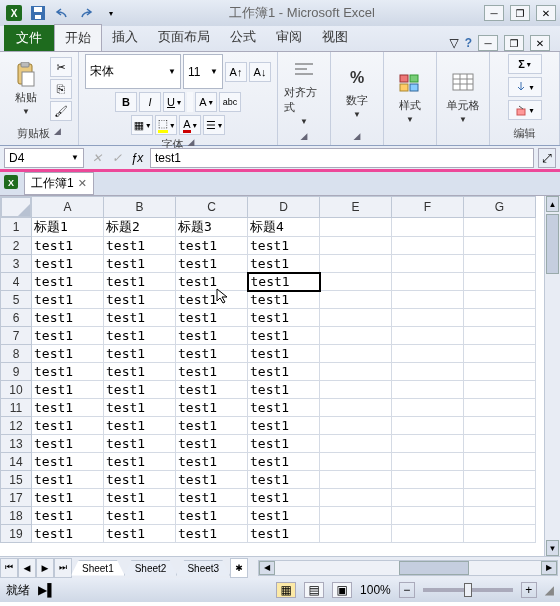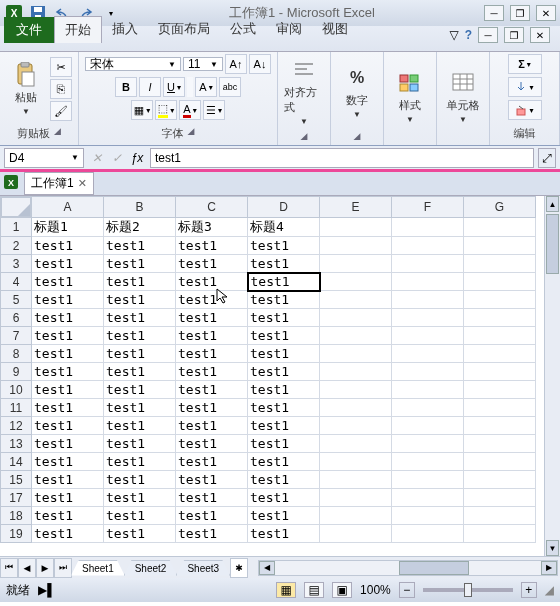--- a/index.html
+++ b/index.html
@@ -7,36 +7,36 @@
 
   
   .titlebar { height: 26px; background: linear-gradient(#e6ecf5,#cfd8e6); display: flex; align-items: center; padding: 0 4px; }
   .titlebar .qat { display: flex; gap: 4px; align-items: center; }
   .qat-btn { width: 20px; height: 20px; display: flex; align-items: center; justify-content: center; cursor: pointer; }
   .titlebar .title { flex: 1; text-align: center; color: #666; font-size: 13px; }
   .winbtns { display: flex; gap: 6px; }
   .winbtn { width: 20px; height: 16px; border: 1px solid #9aa; display: flex; align-items: center; justify-content: center; font-size: 10px; cursor: pointer; background: #f4f6fa; }
 
   
-  .tabs { height: 26px; background: linear-gradient(#e8edf6,#dfe5f0); display: flex; align-items: flex-end; padding: 8px 4px; border-bottom: 1px solid #aab; }
+  .tabs { height: 26px; background: linear-gradient(#e8edf6,#dfe5f0); display: flex; align-items: flex-end; padding: 0 4px; border-bottom: 1px solid #aab; }
   .file-tab { background: #1e6b1e; color: #fff; padding: 4px 12px; font-size: 13px; cursor: pointer; }
   .tab { padding: 4px 10px; font-size: 13px; cursor: pointer; color: #333; }
   .tab.active { background: #f2f4f8; border: 1px solid #aab; border-bottom: none; }
   .tabs .right { margin-left: auto; display: flex; align-items: center; gap: 6px; padding-right: 6px; }
 
   
   .ribbon { height: 94px; background: linear-gradient(#f4f6fa,#e8ecf4); display: flex; border-bottom: 1px solid #8ea0c0; }
   .group { border-right: 1px solid #c6cede; display: flex; flex-direction: column; justify-content: space-between; padding: 2px 6px 0; }
   .group .body { display: flex; gap: 4px; flex: 1; align-items: center; }
   .group .label { text-align: center; font-size: 11px; color: #444; padding: 2px 0 4px 0; display:flex; justify-content:center; gap:4px;}
   .big-btn { width: 40px; display: flex; flex-direction: column; align-items: center; gap: 2px; cursor: pointer; font-size: 11px; color:#333;}
   .big-ico { width: 28px; height: 26px; display:flex;align-items:center;justify-content:center; }
   .stack { display: flex; flex-direction: column; gap: 2px; }
   .row { display: flex; gap: 2px; align-items: center; }
-  .ctrl { border: 1px solid #b0b8c8; background: #fff; height: 14px; font-size: 12px; padding: 0 4px; cursor:pointer; display:flex;align-items:center;}
+  .ctrl { border: 1px solid #b0b8c8; background: #fff; height: 35px; font-size: 12px; padding: 0 4px; cursor:pointer; display:flex;align-items:center;}
   .mini { width: 22px; height: 20px; border: 1px solid #c6cede; display:flex;align-items:center;justify-content:center; cursor:pointer; font-size:11px; background:#f6f8fc;}
   .dropdown-arrow::after{content:"▾"; font-size:8px; margin-left:2px;}
 
   
   .formulabar { height: 26px; background: #e8edf6; border-bottom: 3px solid #ec4899; display:flex; align-items:center; padding:2px 4px; gap:4px;}
   .namebox { width: 80px; height: 20px; border:1px solid #aab; background:#fff; display:flex; align-items:center; padding:0 4px; font-size:12px; justify-content:space-between;}
   .fx { width:18px; text-align:center; font-style:italic;}
   .formula { flex:1; height:20px; border:1px solid #aab; background:#fff; padding:0 4px; display:flex;align-items:center;}
   .collapse { width:18px; height:20px; border:1px solid #aab; display:flex;align-items:center;justify-content:center; cursor:pointer;}
 

